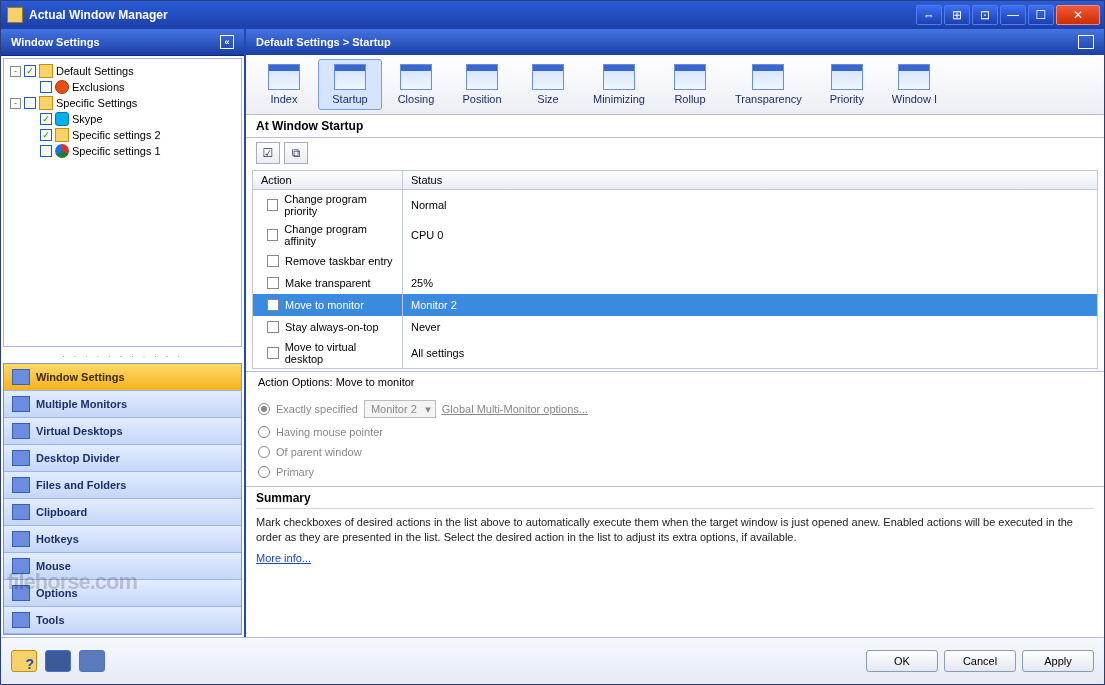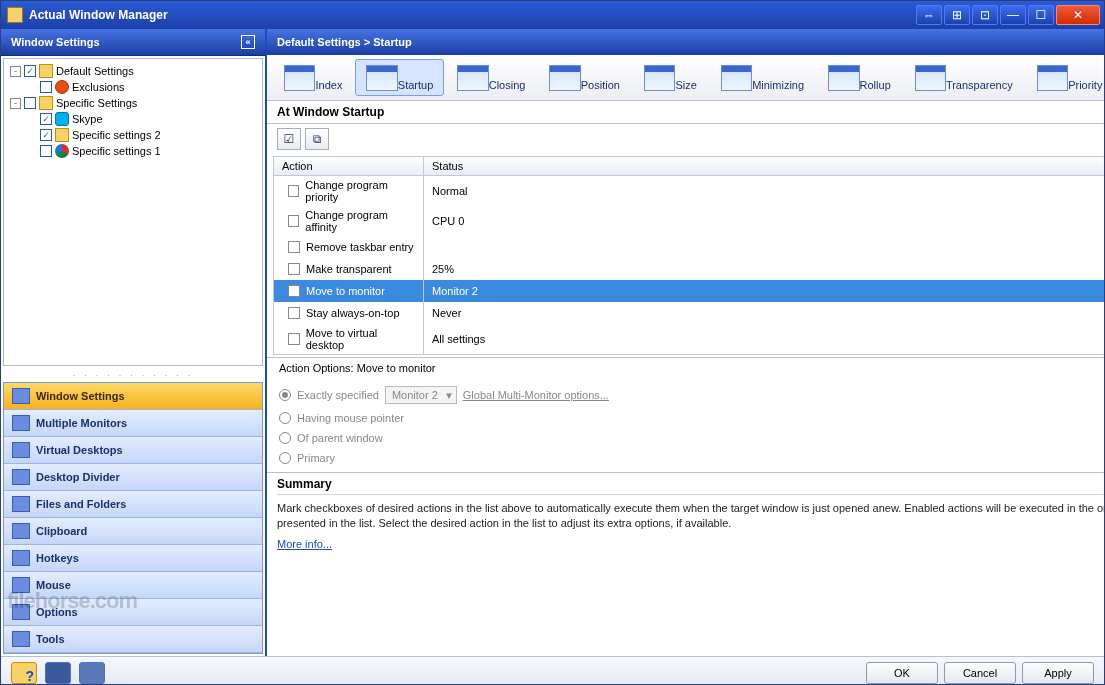--- a/index.html
+++ b/index.html
@@ -6,21 +6,21 @@
 body { width: 1105px; height: 685px; background: #fff; overflow: hidden; display: flex; flex-direction: column; border: 1px solid #2b3e7a; }
 
 .titlebar { height: 28px; background: linear-gradient(#2a5bd7,#1c3fa8); display: flex; align-items: center; color: #fff; padding: 0 4px 0 6px; }
 .titlebar .icon { width: 16px; height: 16px; margin-right: 6px; background: #f7d26b; border: 1px solid #a37b00; display:inline-block; }
 .titlebar-title { flex: 1; font-weight: bold; font-size: 12px; }
 .tb-btns { display:flex; gap:2px; }
 .tb-btn { width: 26px; height: 20px; background: linear-gradient(#3d6df0,#1b40b0); border: 1px solid #4f7bf3; border-radius: 2px; display:flex; align-items:center; justify-content:center; color:#fff; font-size:12px; cursor:pointer; }
 .tb-btn.close { background: linear-gradient(#f05a3a,#d02c00); border-color:#ff8970; width:44px; }
 
 .content { flex:1; display:flex; min-height:0; }
-.left { width: 266px; display:flex; flex-direction:column; border-right: 2px solid #1e4ab8; }
+.left { width: 245px; display:flex; flex-direction:column; border-right: 2px solid #1e4ab8; }
 .left-header { background: linear-gradient(#4574e4,#1a3ea3); color:#fff; font-weight:bold; font-size:14px; padding:6px 10px; border-bottom:1px solid #0d2a78; display:flex; justify-content:space-between; align-items:center; }
 .left-header .collapse { width:14px;height:14px;border:1px solid #fff;display:flex;align-items:center;justify-content:center;font-size:9px; }
 
 .tree { flex:1; background:#fff; border:1px solid #a8b8e0; margin:2px; padding:4px; overflow:auto; }
 .tree-item { display:flex; align-items:center; padding:1px 2px; gap:3px; cursor:pointer; white-space:nowrap; }
 .tree-item.indent1 { padding-left: 18px; }
 .tree-expand { width:11px; height:11px; border:1px solid #888; display:inline-flex; align-items:center; justify-content:center; font-size:9px; color:#555; background:#fff; }
 .tree-noexp { width:11px; display:inline-block; }
 .tree-chk { width:12px; height:12px; border:1px solid #235ab6; background:#fff; display:inline-flex; align-items:center; justify-content:center; font-size:9px; color:#2a7f00; }
 .tree-icon { width:14px; height:14px; display:inline-block; background:#f7d26b; border:1px solid #c59300; }
@@ -33,21 +33,21 @@
 .categories { background:#c9daf8; border:1px solid #7a98d6; margin:0 2px 2px 2px; }
 .cat-item { display:flex; align-items:center; gap:6px; padding:5px 8px; border-bottom:1px solid #9cb5e6; background: linear-gradient(#e4edff,#c4d6f8); cursor:pointer; font-weight:bold; color:#1a2f6e; }
 .cat-item.active { background: linear-gradient(#ffd968,#f5b21f); color:#3a2a00; }
 .cat-icon { width:18px; height:16px; background:#6b8de0; border:1px solid #3a5db5; display:inline-block; }
 
 .right { flex:1; display:flex; flex-direction:column; min-width:0; }
 .breadcrumb { background: linear-gradient(#4574e4,#1a3ea3); color:#fff; font-weight:bold; font-size:14px; padding:6px 10px; display:flex; justify-content:space-between; align-items:center; }
 .breadcrumb .win-icon { width:16px;height:14px;border:1px solid #fff;display:inline-block; }
 
 .toolbar { background: linear-gradient(#fff,#eceef4); border-bottom:1px solid #b5c0d8; display:flex; padding:4px 6px; gap:2px; overflow:hidden; }
-.tool-item { display:flex; align-items:flex-end; padding:4px 10px; cursor:pointer; border:1px solid transparent; border-radius:3px; min-width:64px; }
+.tool-item { display:flex; flex-direction:column; align-items:center; padding:4px 10px; cursor:pointer; border:1px solid transparent; border-radius:3px; min-width:64px; }
 .tool-item.active { background:#d6e4ff; border-color:#7a9ce8; }
 .tool-icon { width:32px; height:26px; background:linear-gradient(#cfe2ff,#f0f6ff); border:1px solid #6a8ed8; position:relative; }
 .tool-icon::before{content:'';position:absolute;top:0;left:0;right:0;height:6px;background:#3a66d0;}
 .tool-label { margin-top:3px; color:#1a2f6e; }
 
 .section-head { font-weight:bold; font-size:12px; padding:4px 10px; border-bottom:1px solid #b5c0d8; background:#fff; }
 .mini-tb { padding:4px 10px; display:flex; gap:4px; }
 .mini-btn { width:24px;height:22px;border:1px solid #aab;background:linear-gradient(#fff,#e8ecf4);cursor:pointer;display:flex;align-items:center;justify-content:center;font-size:12px;color:#335; }
 
 .actions-panel { background:#fff; border:1px solid #c0c8da; margin:2px 6px; flex:0 0 auto; }
@@ -66,21 +66,21 @@
 .radio.checked::after { content:'';width:6px;height:6px;background:#888;border-radius:50%; }
 .sel { border:1px solid #bbb;padding:2px 18px 2px 6px;background:#f4f4f4;color:#888;position:relative; }
 .sel::after{content:'▾';position:absolute;right:4px;color:#888;}
 .link-dis { text-decoration:underline; color:#888; }
 
 .summary { border-top:1px solid #b5c0d8; padding:4px 10px; background:#fff; flex:1; overflow:auto; }
 .summary-head { font-weight:bold; font-size:12px; border-bottom:1px solid #d0d6e4; padding-bottom:3px; margin-bottom:6px; }
 .summary-text { color:#222; line-height:1.4; }
 .more-link { color:#1a49c8; text-decoration:underline; cursor:pointer; display:inline-block; margin-top:6px; }
 
-.footer { height:28px; border-top:1px solid #b5c0d8; background:linear-gradient(#f6f8fc,#e6ebf4); display:flex; align-items:flex-end; padding:0 10px; }
+.footer { height:47px; border-top:1px solid #b5c0d8; background:linear-gradient(#f6f8fc,#e6ebf4); display:flex; align-items:center; padding:0 10px; }
 .footer-left { display:flex; gap:8px; align-items:center; }
 .footer-icon { width:26px; height:22px; background:#7aa0f0; border:1px solid #4d73c4; border-radius:3px; cursor:pointer; }
 .footer-icon.help { background:#f7d26b; border-color:#c59300; position:relative; }
 .footer-icon.help::after{content:'?';position:absolute;right:2px;bottom:-1px;color:#1a49c8;font-weight:bold;font-size:14px;}
 .footer-right { margin-left:auto; display:flex; gap:6px; }
 .btn { min-width:72px; padding:4px 14px; background:linear-gradient(#fff,#e4e8f0); border:1px solid #8d9ab5; border-radius:3px; cursor:pointer; text-align:center; }
 
 .watermark { position:absolute; left:6px; bottom:42px; font-size:22px; font-weight:bold; color:rgba(0,0,0,0.18); font-family:Arial; letter-spacing:-1px; pointer-events:none; }
 .main-frame { position:relative; flex:1; display:flex; min-height:0; }
 

